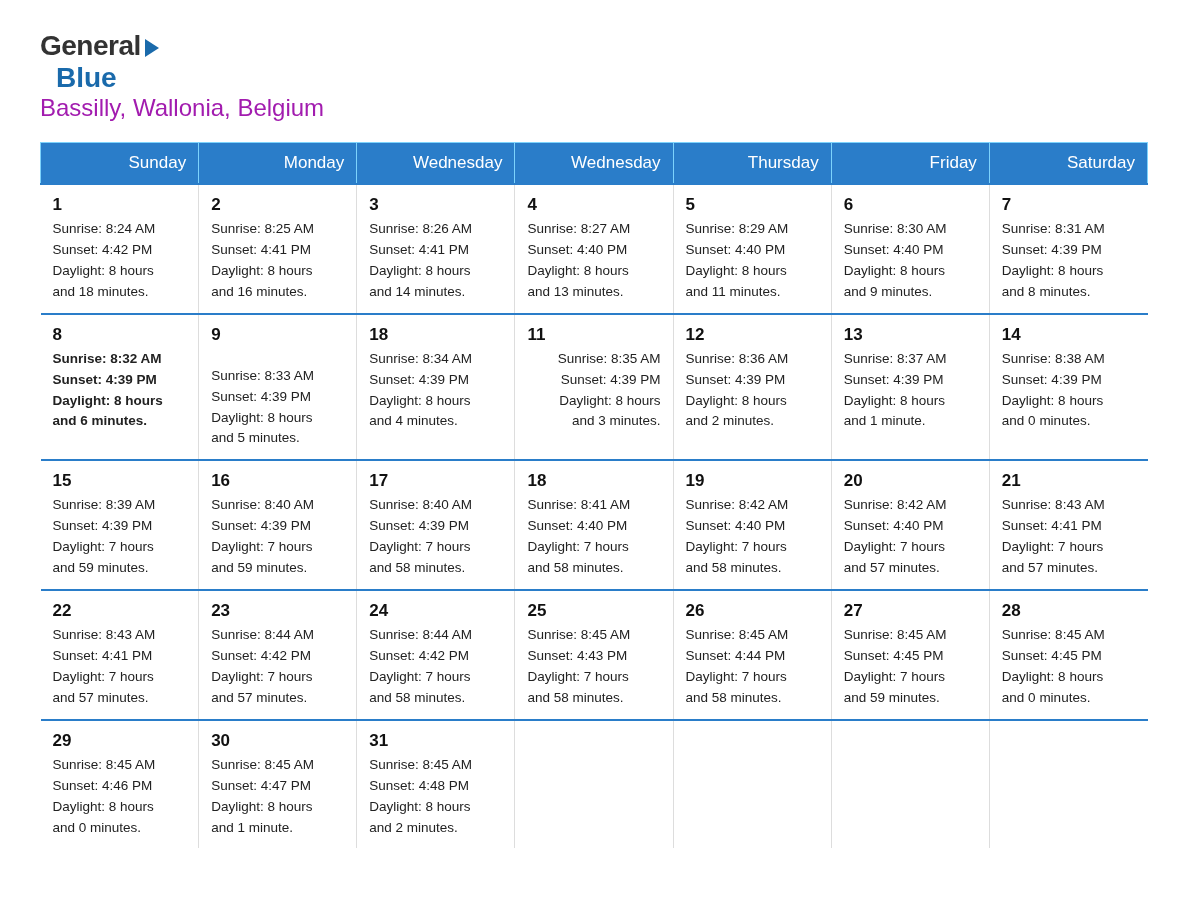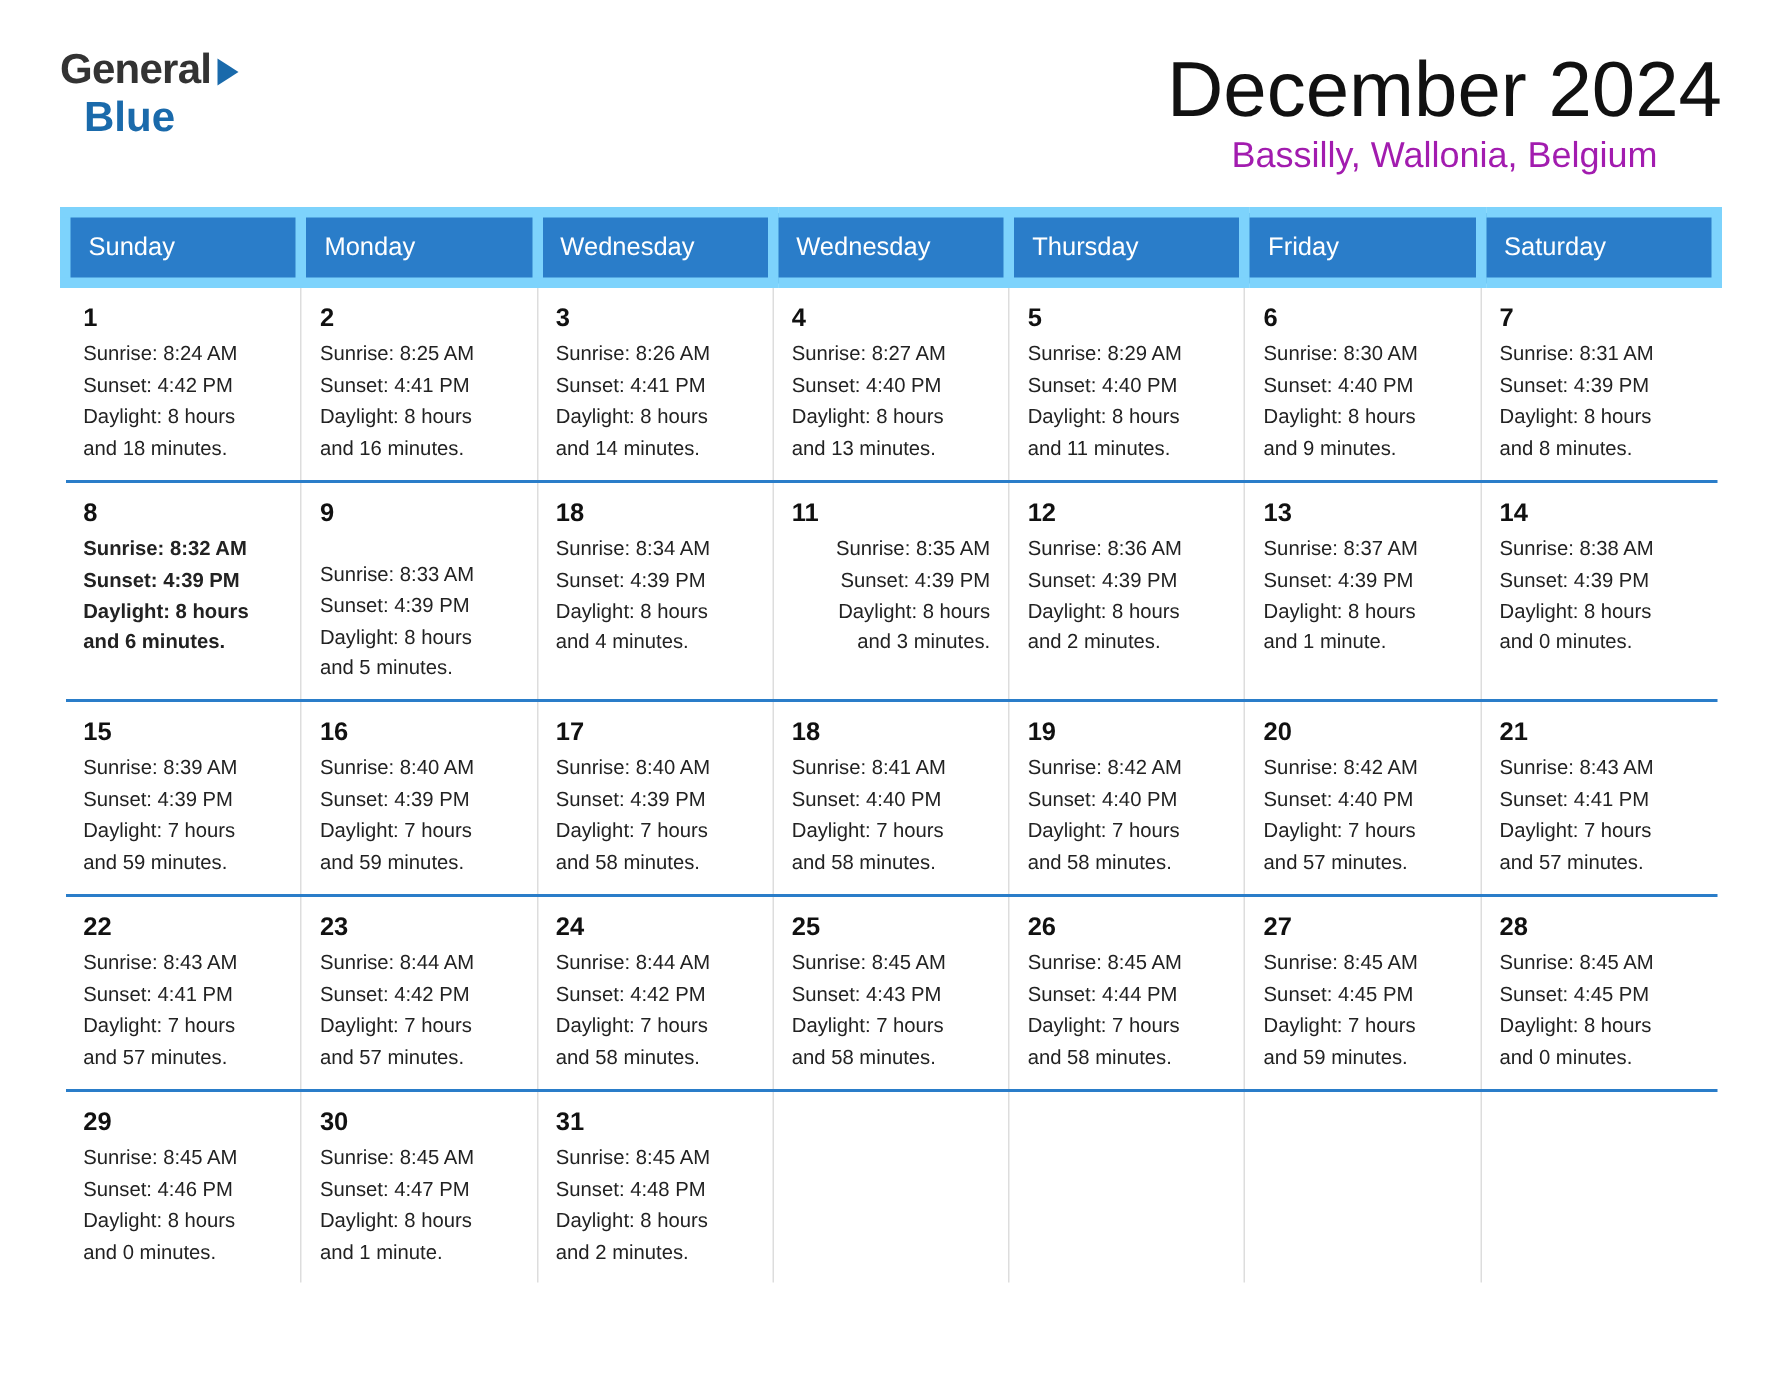--- a/index.html
+++ b/index.html
@@ -8,20 +8,21 @@
       background: #fff;
       padding: 30px 40px;
       width: 1188px;
       min-height: 918px;
     }
     .header {
       display: flex;
       justify-content: space-between;
       align-items: flex-start;
       margin-bottom: 20px;
+      flex-direction: column;
     }
     .logo {
       display: flex;
       flex-direction: column;
       align-items: flex-start;
     }
     .logo-top {
       display: flex;
       align-items: center;
     }
@@ -69,22 +70,22 @@
       border-collapse: collapse;
     }
     thead tr {
       background-color: #2a7dc9;
     }
     thead th {
       color: #fff;
       font-size: 17px;
       font-weight: normal;
       padding: 10px 12px;
-      text-align: left;
-      border: 7px solid #7dd3fc;
+      text-align: right;
+      border: 1px solid #7dd3fc;
     }
     tbody tr {
       border-top: 2px solid #2a7dc9;
     }
     tbody td {
       vertical-align: top;
       padding: 10px 12px;
       font-size: 14px;
       color: #222;
       border-right: 1px solid #ddd;
@@ -118,21 +119,20 @@
     <div class="logo-top">
       <span class="logo-general">General</span>
       <span class="logo-arrow"></span>
     </div>
     <div class="logo-line2">
       <span style="width:14px;height:14px;display:inline-block;"></span>
       <span class="logo-blue">Blue</span>
     </div>
   </div>
   <div class="title-block">
-    <div class="month-title">December 2024</div>
     <div class="location-title">Bassilly, Wallonia, Belgium</div>
   </div>
 </div>
 
 <table>
   <thead>
     <tr>
     <th>Sunday</th>
         <th>Monday</th>
         <th>Wednesday</th>

